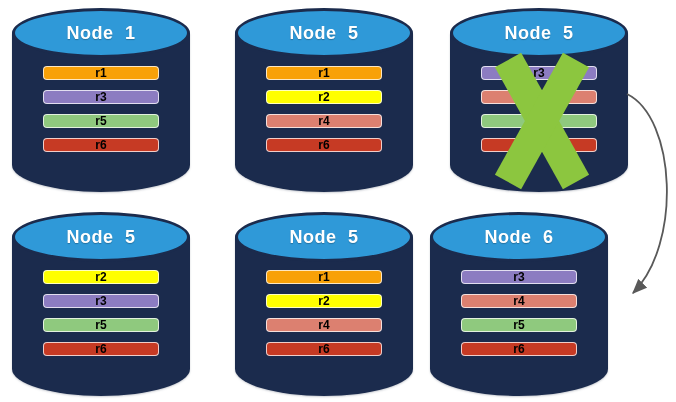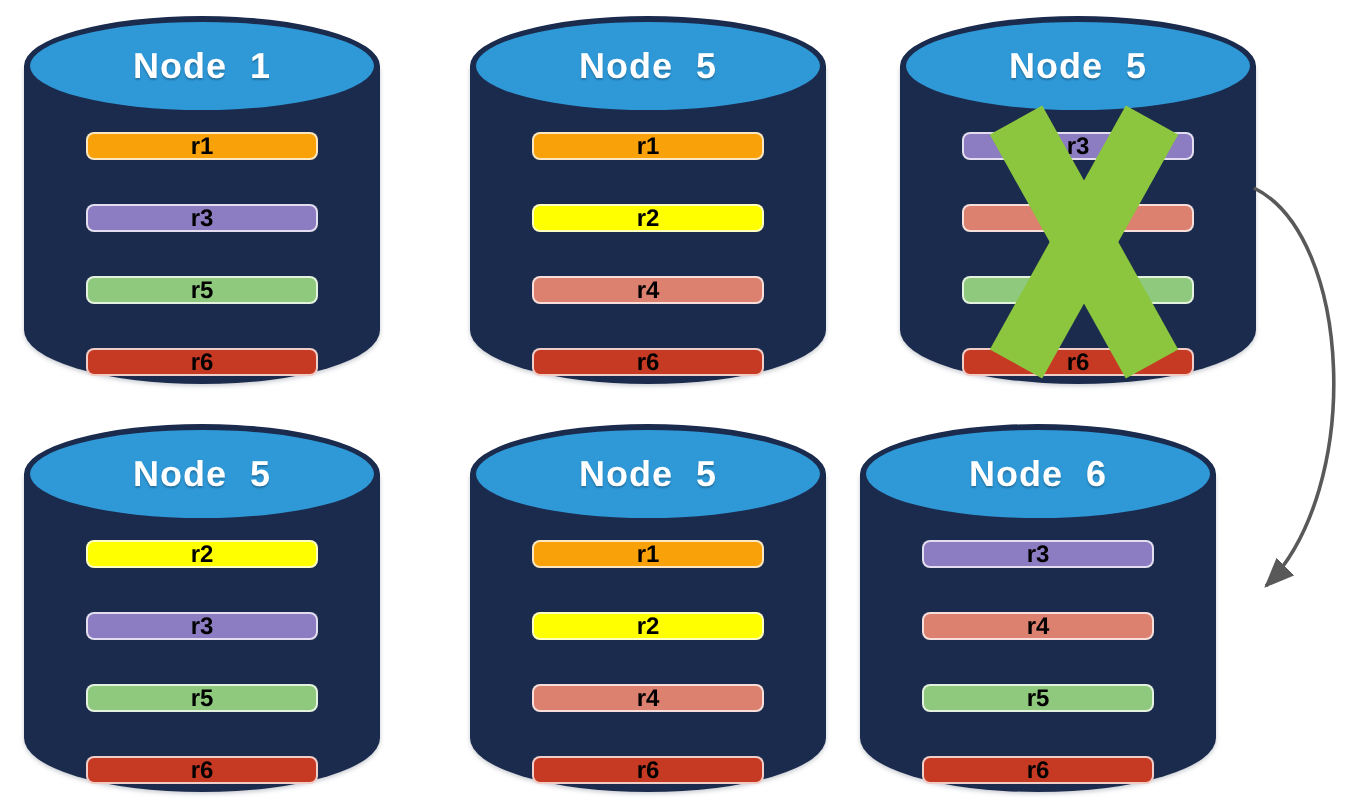--- a/index.html
+++ b/index.html
@@ -20,21 +20,21 @@
     border:3px solid var(--cyl-body,#1B2B4D);
     box-sizing:border-box;
     display:flex;align-items:center;justify-content:center;
   }
   .node-title{
     color:#ffffff;font-weight:bold;font-size:18px;letter-spacing:0.5px;word-spacing:6px;
     text-shadow:0 1px 1px rgba(0,0,0,0.25);
   }
   .bars{
     position:absolute;left:31px;top:58px;width:116px;
-    display:flex;flex-direction:column;gap:22px;
+    display:flex;flex-direction:column;gap:10px;
   }
   .bar{
     height:14px;border-radius:4px;
     border:1px solid rgba(255,255,255,0.75);
     box-sizing:border-box;
     color:#000;font-weight:bold;font-size:12px;line-height:12px;
     text-align:center;
   }
   .x-overlay{
     position:absolute;left:34px;top:44px;width:116px;height:138px;

